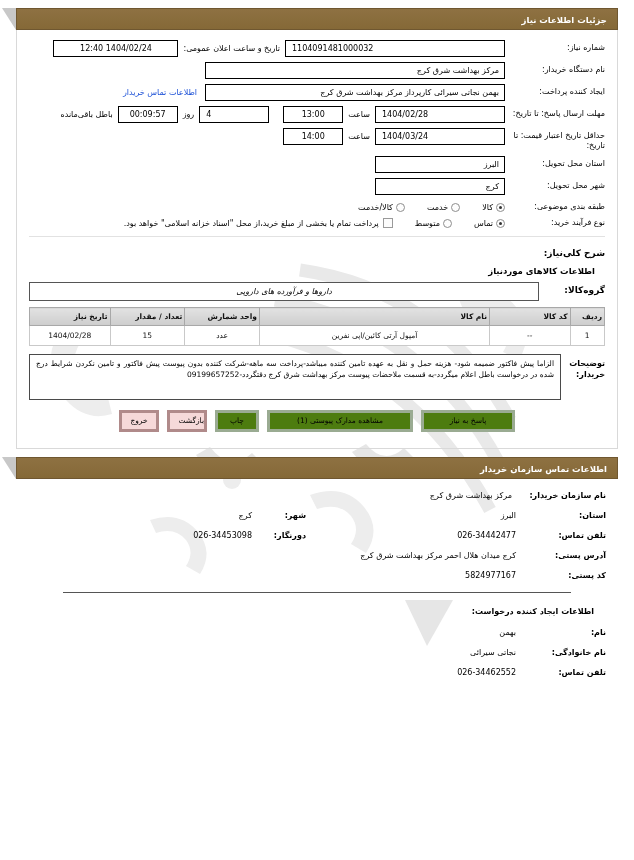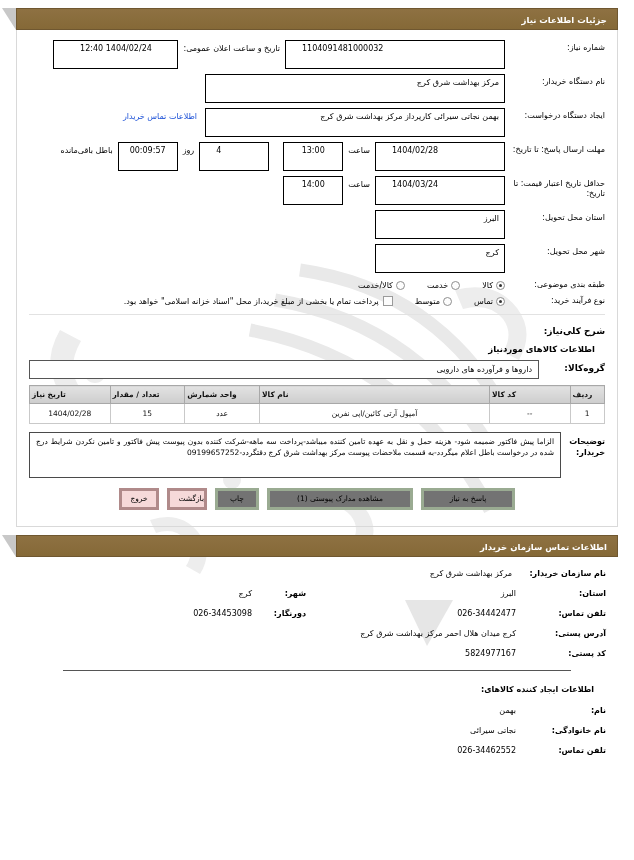--- a/index.html
+++ b/index.html
@@ -79,30 +79,30 @@
     flex: 0 0 100px;
     text-align: right;
     font-size: 8px;
     line-height: 10px;
     padding-top: 3px;
     color: #000;
   }
   .fbox {
     border: 1px solid #000000;
     background: #ffffff;
-    height: 29px;
+    height: 17px;
     line-height: 15px;
     box-sizing: border-box;
     font-size: 8px;
     padding: 0 5px;
     text-align: right;
     white-space: nowrap;
     overflow: hidden;
   }
-  .fbox.num { text-align: left; padding-left: 16px; }
+  .fbox.num { text-align: left; padding-left: 6px; }
   .fbox.center { text-align: center; padding: 0 2px; }
   .inline-lbl {
     font-size: 8px;
     line-height: 17px;
     padding: 0 5px;
     white-space: nowrap;
   }
   .w220 { width: 220px; }
   .w300 { width: 300px; }
   .w130 { width: 130px; }
@@ -200,21 +200,21 @@
     background: #fff;
     border: 1px solid #9a9a9a;
   }
   table.goods th {
     background: #d6d6d6;
     background: linear-gradient(to bottom,#e2e2e2,#cdcdcd);
     border: 1px solid #a8a8a8;
     font-size: 7.5px;
     font-weight: bold;
     padding: 4px 2px;
-    text-align: left;
+    text-align: right;
     color: #111;
   }
   table.goods td {
     border: 1px solid #c9c9c9;
     font-size: 7.5px;
     padding: 5px 2px;
     text-align: center;
     color: #111;
   }
 
@@ -254,21 +254,21 @@
     padding: 3px 0;
     text-align: center;
     border: 3px solid #0ea5e9;
     background: #e6f2e0;
     cursor: pointer;
     box-sizing: border-box;
     white-space: nowrap;
     line-height: 10px;
     font-family: "DejaVu Sans", "Liberation Sans", sans-serif;
   }
-  .btn.green { background: #737373; border-color: #9aab92; }
+  .btn.green { background: #4d7c0f; border-color: #9aab92; }
   .btn.red   { background: #f6d9d9; border-color: #b08a8a; }
   .btn.b1 { width: 94px; }
   .btn.b2 { width: 146px; }
   .btn.b3 { width: 44px; }
   .btn.b4 { width: 40px; padding-left: 30px; }
   .btn.b5 { width: 40px; }
 
   
   .contact {
     padding: 12px 12px 6px 12px;
@@ -354,21 +354,21 @@
         <div class="inline-lbl">تاریخ و ساعت اعلان عمومی:</div>
         <div class="fbox center w125">1404/02/24 12:40</div>
       </div>
 
       <div class="frow">
         <div class="flabel">نام دستگاه خریدار:</div>
         <div class="fbox w300">مرکز بهداشت شرق کرج</div>
       </div>
 
       <div class="frow">
-        <div class="flabel">ایجاد دستگاه درخواست:</div>
+        <div class="flabel">ایجاد کننده پرداخت:</div>
         <div class="fbox w300">بهمن نجاتی سیرائی کارپرداز مرکز بهداشت شرق کرج</div>
         <a class="link" href="#">اطلاعات تماس خریدار</a>
       </div>
 
       <div class="frow">
         <div class="flabel">مهلت ارسال پاسخ: تا تاریخ:</div>
         <div class="fbox num w130">1404/02/28</div>
         <div class="inline-lbl">ساعت</div>
         <div class="fbox center w60">13:00</div>
         <div style="width:14px"></div>
@@ -428,21 +428,21 @@
       <hr class="hr-soft">
 
       <div class="bigrow">
         <div class="biglabel">شرح کلی‌نیاز:</div>
       </div>
 
       <div class="subhead">اطلاعات کالاهای موردنیاز</div>
 
       <div class="bigrow">
         <div class="biglabel">گروه‌کالا:</div>
-        <div class="bigbox" style="text-align:right;">داروها و فرآورده های دارویی</div>
+        <div class="bigbox" style="text-align:center;font-style:italic;">داروها و فرآورده های دارویی</div>
       </div>
 
       <table class="goods">
         <thead>
           <tr>
             <th style="width:6%">ردیف</th>
             <th style="width:14%">کد کالا</th>
             <th style="width:40%">نام کالا</th>
             <th style="width:13%">واحد شمارش</th>
             <th style="width:13%">تعداد / مقدار</th>
@@ -507,21 +507,21 @@
         <div class="cv-wide">کرج میدان هلال احمر مرکز بهداشت شرق کرج</div>
       </div>
 
       <div class="crow">
         <div class="clabel">کد پستی:</div>
         <div class="cv-wide"><span class="ltr">5824977167</span></div>
       </div>
 
       <hr class="hr-dark">
 
-      <div class="creator-title">اطلاعات ایجاد کننده کالاهای:</div>
+      <div class="creator-title">اطلاعات ایجاد کننده درخواست:</div>
 
       <div class="crow">
         <div class="clabel">نام:</div>
         <div class="cv-wide">بهمن</div>
       </div>
 
       <div class="crow">
         <div class="clabel">نام خانوادگی:</div>
         <div class="cv-wide">نجاتی سیرائی</div>
       </div>

